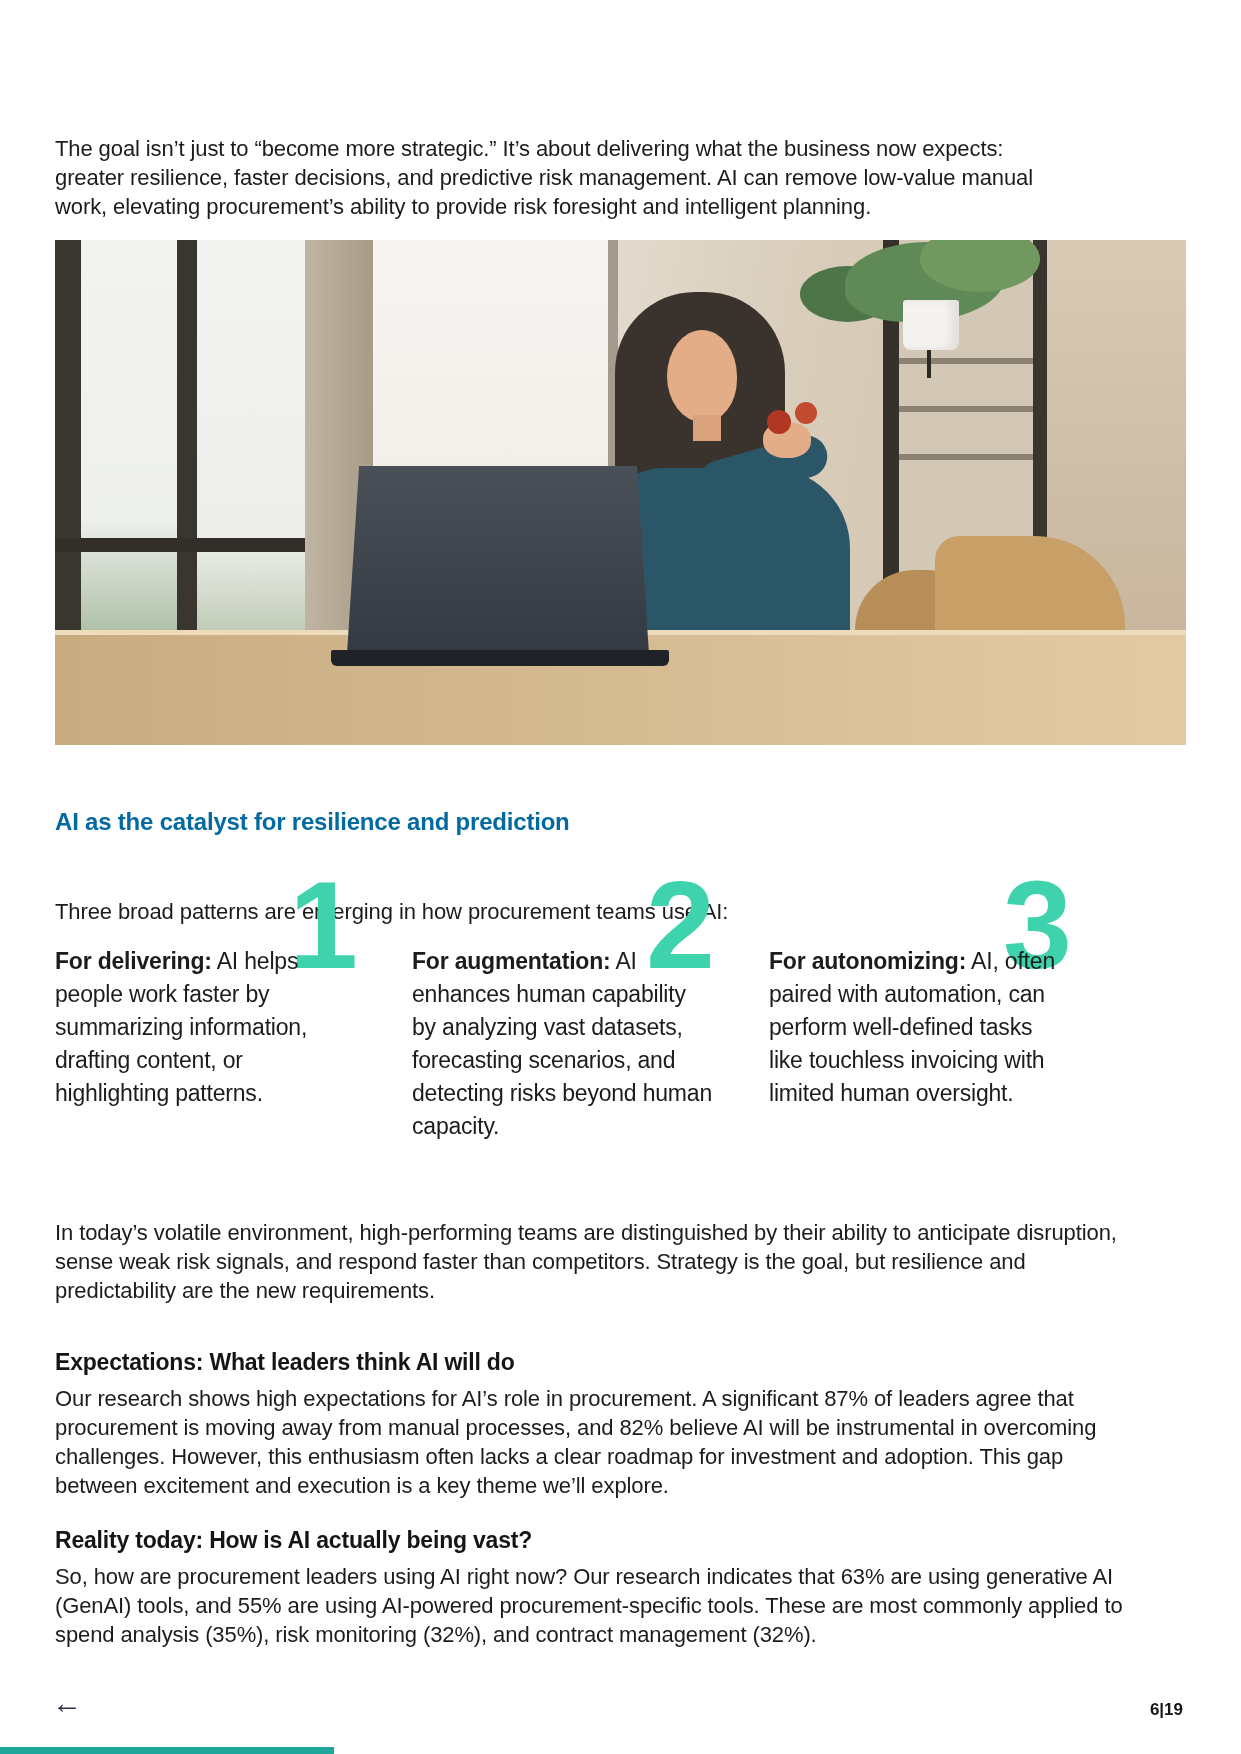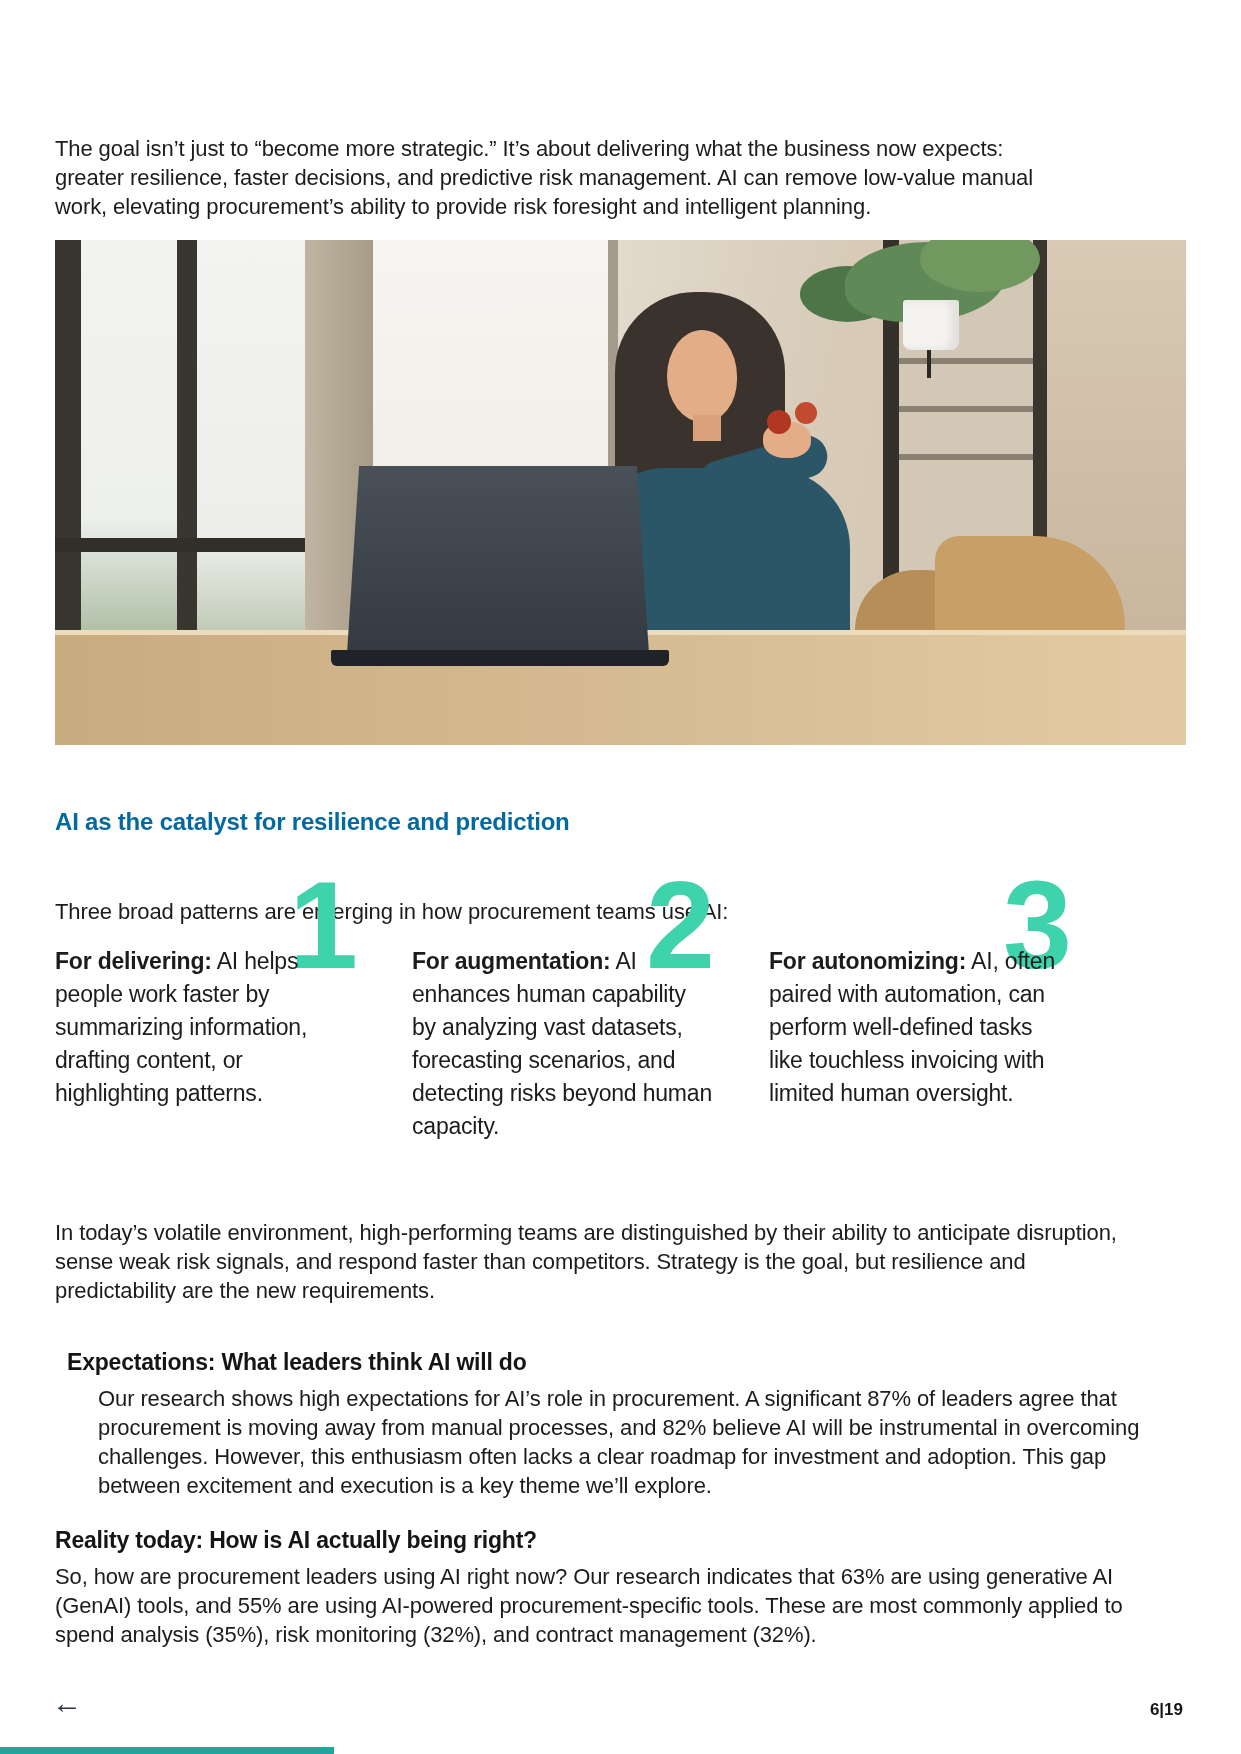--- a/index.html
+++ b/index.html
@@ -10,25 +10,25 @@
     background:#ffffff;
     font-family:"Liberation Sans", sans-serif;
     color:#1c1c1a;
     overflow:hidden;
   }
   .body-text { font-size:22px; line-height:29px; letter-spacing:-0.1px; }
   .abs { position:absolute; }
 
   .p-intro   { left:55px; top:112px; width:1015px; }
   .p-volatile{ left:55px; top:1196px; width:1090px; }
-  .p-expect  { left:55px; top:1362px; width:1090px;margin-left:43px; }
+  .p-expect  { left:55px; top:1362px; width:1090px; }
   .p-reality { left:55px; top:1540px; width:1090px; }
 
   .sub-head { left:55px; font-size:23px; font-weight:bold; letter-spacing:-0.2px; color:#151513; }
-  .h-expect { top:1326px;margin-left:12px; }
+  .h-expect { top:1326px; }
   .h-reality{ top:1504px; }
 
   .sec-head  { left:55px; top:788px; font-size:24px; font-weight:bold; color:#0369a1; letter-spacing:-0.2px; }
   .sec-intro { left:55px; top:875px; }
 
   
   .columns { left:55px; top:883px; width:1131px; display:grid;
              grid-template-columns:repeat(3,300px); column-gap:57px; }
   .col { position:relative; min-height:250px; }
   .big-num { position:absolute; top:-8px; right:0; z-index:1;
@@ -148,20 +148,20 @@
       <div class="big-num">3</div>
       <p class="col-text"><b>For autonomizing:</b><span> AI, often paired with automation, can perform well-defined tasks like touchless invoicing with limited human oversight.</span></p>
     </div>
   </div>
 
   <p class="abs body-text p-volatile">In today’s volatile environment, high-performing teams are distinguished by their ability to anticipate disruption, sense weak risk signals, and respond faster than competitors. Strategy is the goal, but resilience and predictability are the new requirements.</p>
 
   <h3 class="abs sub-head h-expect">Expectations: What leaders think AI will do</h3>
   <p class="abs body-text p-expect">Our research shows high expectations for AI’s role in procurement. A significant 87% of leaders agree that procurement is moving away from manual processes, and 82% believe AI will be instrumental in overcoming challenges. However, this enthusiasm often lacks a clear roadmap for investment and adoption. This gap between excitement and execution is a key theme we’ll explore.</p>
 
-  <h3 class="abs sub-head h-reality">Reality today: How is AI actually being right?</h3>
+  <h3 class="abs sub-head h-reality">Reality today: How is AI actually being vast?</h3>
   <p class="abs body-text p-reality">So, how are procurement leaders using AI right now? Our research indicates that 63% are using generative AI (GenAI) tools, and 55% are using AI-powered procurement-specific tools. These are most commonly applied to spend analysis (35%), risk monitoring (32%), and contract management (32%).</p>
 
   <div class="abs footer-back">←</div>
   <div class="abs footer-page">6|19</div>
   <div class="abs footer-bar"></div>
 
 </div>
 
 </body></html>

